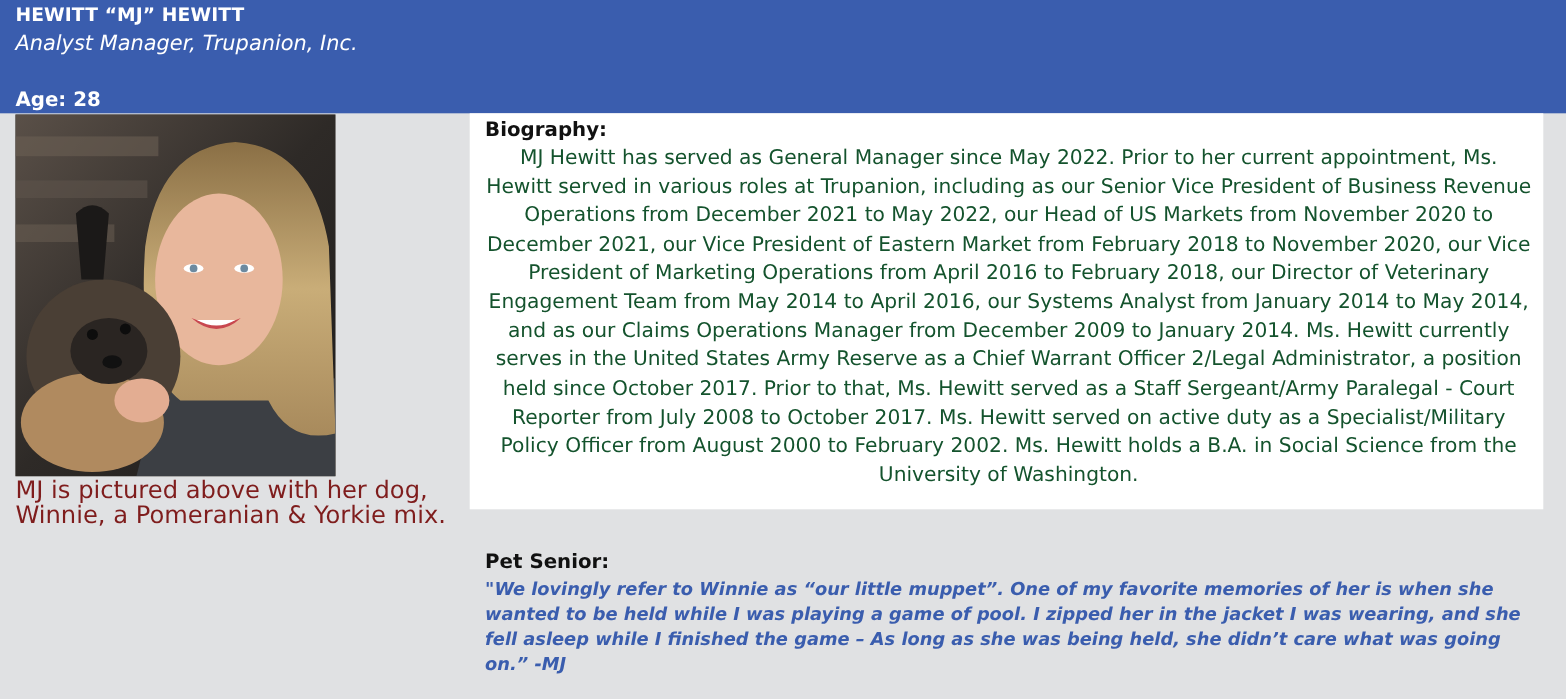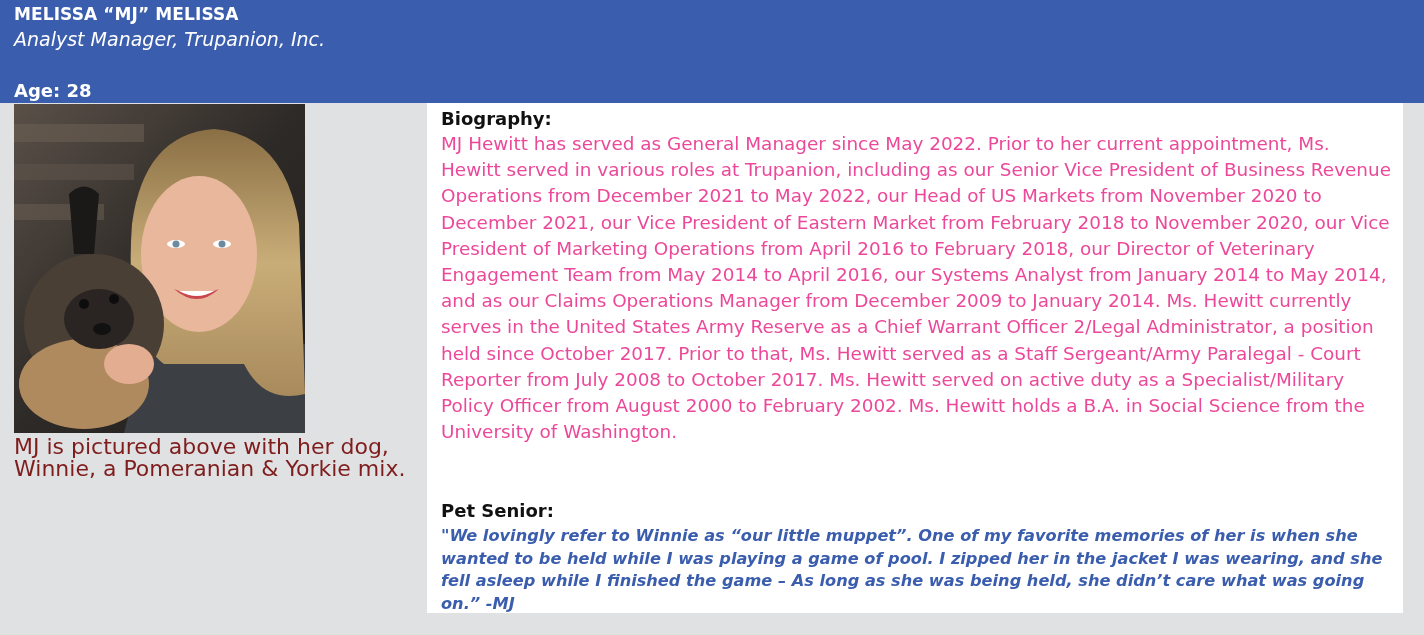--- a/index.html
+++ b/index.html
@@ -32,46 +32,46 @@
       overflow: hidden; background: #3a3530;
     }
     .photo svg { display: block; width: 100%; height: 100%; }
 
     .caption {
       position: absolute; left: 14px; top: 436px; width: 400px;
       font-size: 22px; line-height: 22px; color: #7f1d1d;
     }
 
     .content {
-      position: absolute; left: 427px; top: 103px; width: 976px; height: 510px;
+      position: absolute; left: 427px; top: 103px; width: 976px; height: 360px;
       background: #ffffff;
     }
     .section-heading {
       position: absolute; left: 14px;
       font-weight: bold; font-size: 18px; color: #111111;
     }
     .bio-heading { top: 5px; }
     .bio-text {
       position: absolute; left: 14px; top: 28px; width: 952px;
-      font-size: 18.4px; line-height: 26.2px; color: #ec4899;
+      font-size: 18.4px; line-height: 26.2px; color: #14532d; text-align: center;
     }
     .memory-heading { top: 397px; }
     .memory-text {
       position: absolute; left: 14px; top: 422px; width: 955px;
       font-size: 16.2px; line-height: 22.5px; color: #3a5dae;
       font-style: italic; font-weight: bold;
     }
   </style>
 </head>
 <body>
 
 <div class="page">
 
   <div class="header">
-    <div class="name">MELISSA “MJ” MELISSA</div>
+    <div class="name">HEWITT “MJ” HEWITT</div>
     <div class="title">Analyst Manager, Trupanion, Inc.</div>
     <div class="age">Age: 28</div>
   </div>
 
   <div class="photo">
     <svg viewBox="0 0 291 329" preserveAspectRatio="none">
       <defs>
         <linearGradient id="bg" x1="0" y1="0" x2="1" y2="1">
           <stop offset="0" stop-color="#5a5048"></stop>
           <stop offset="0.5" stop-color="#2e2a27"></stop>

